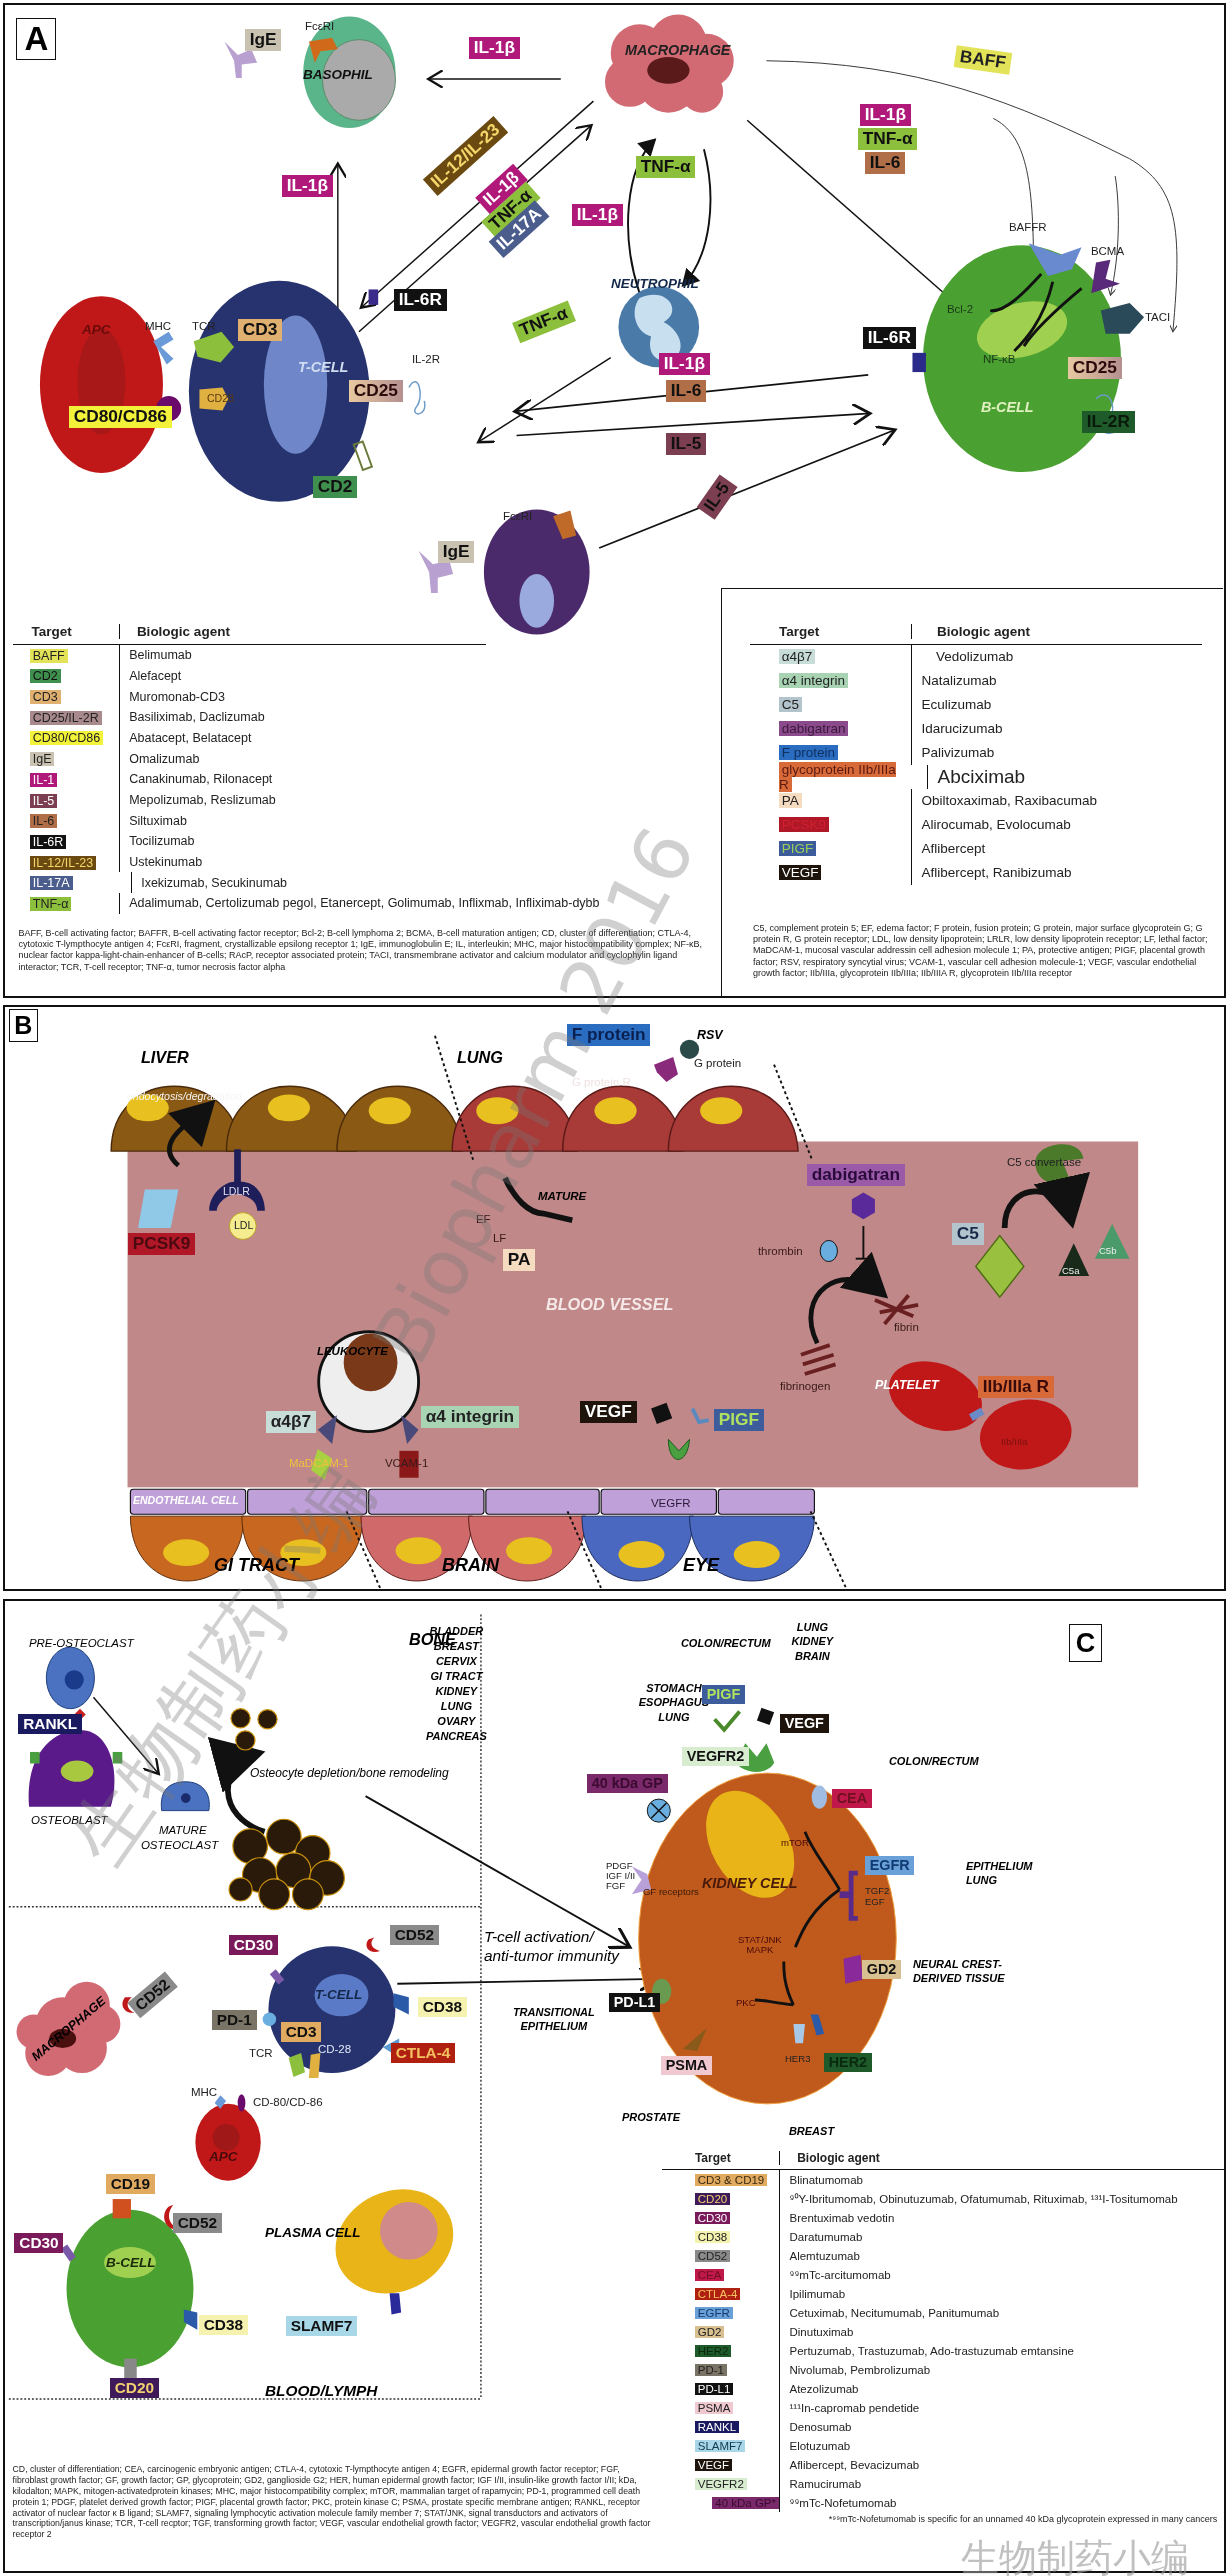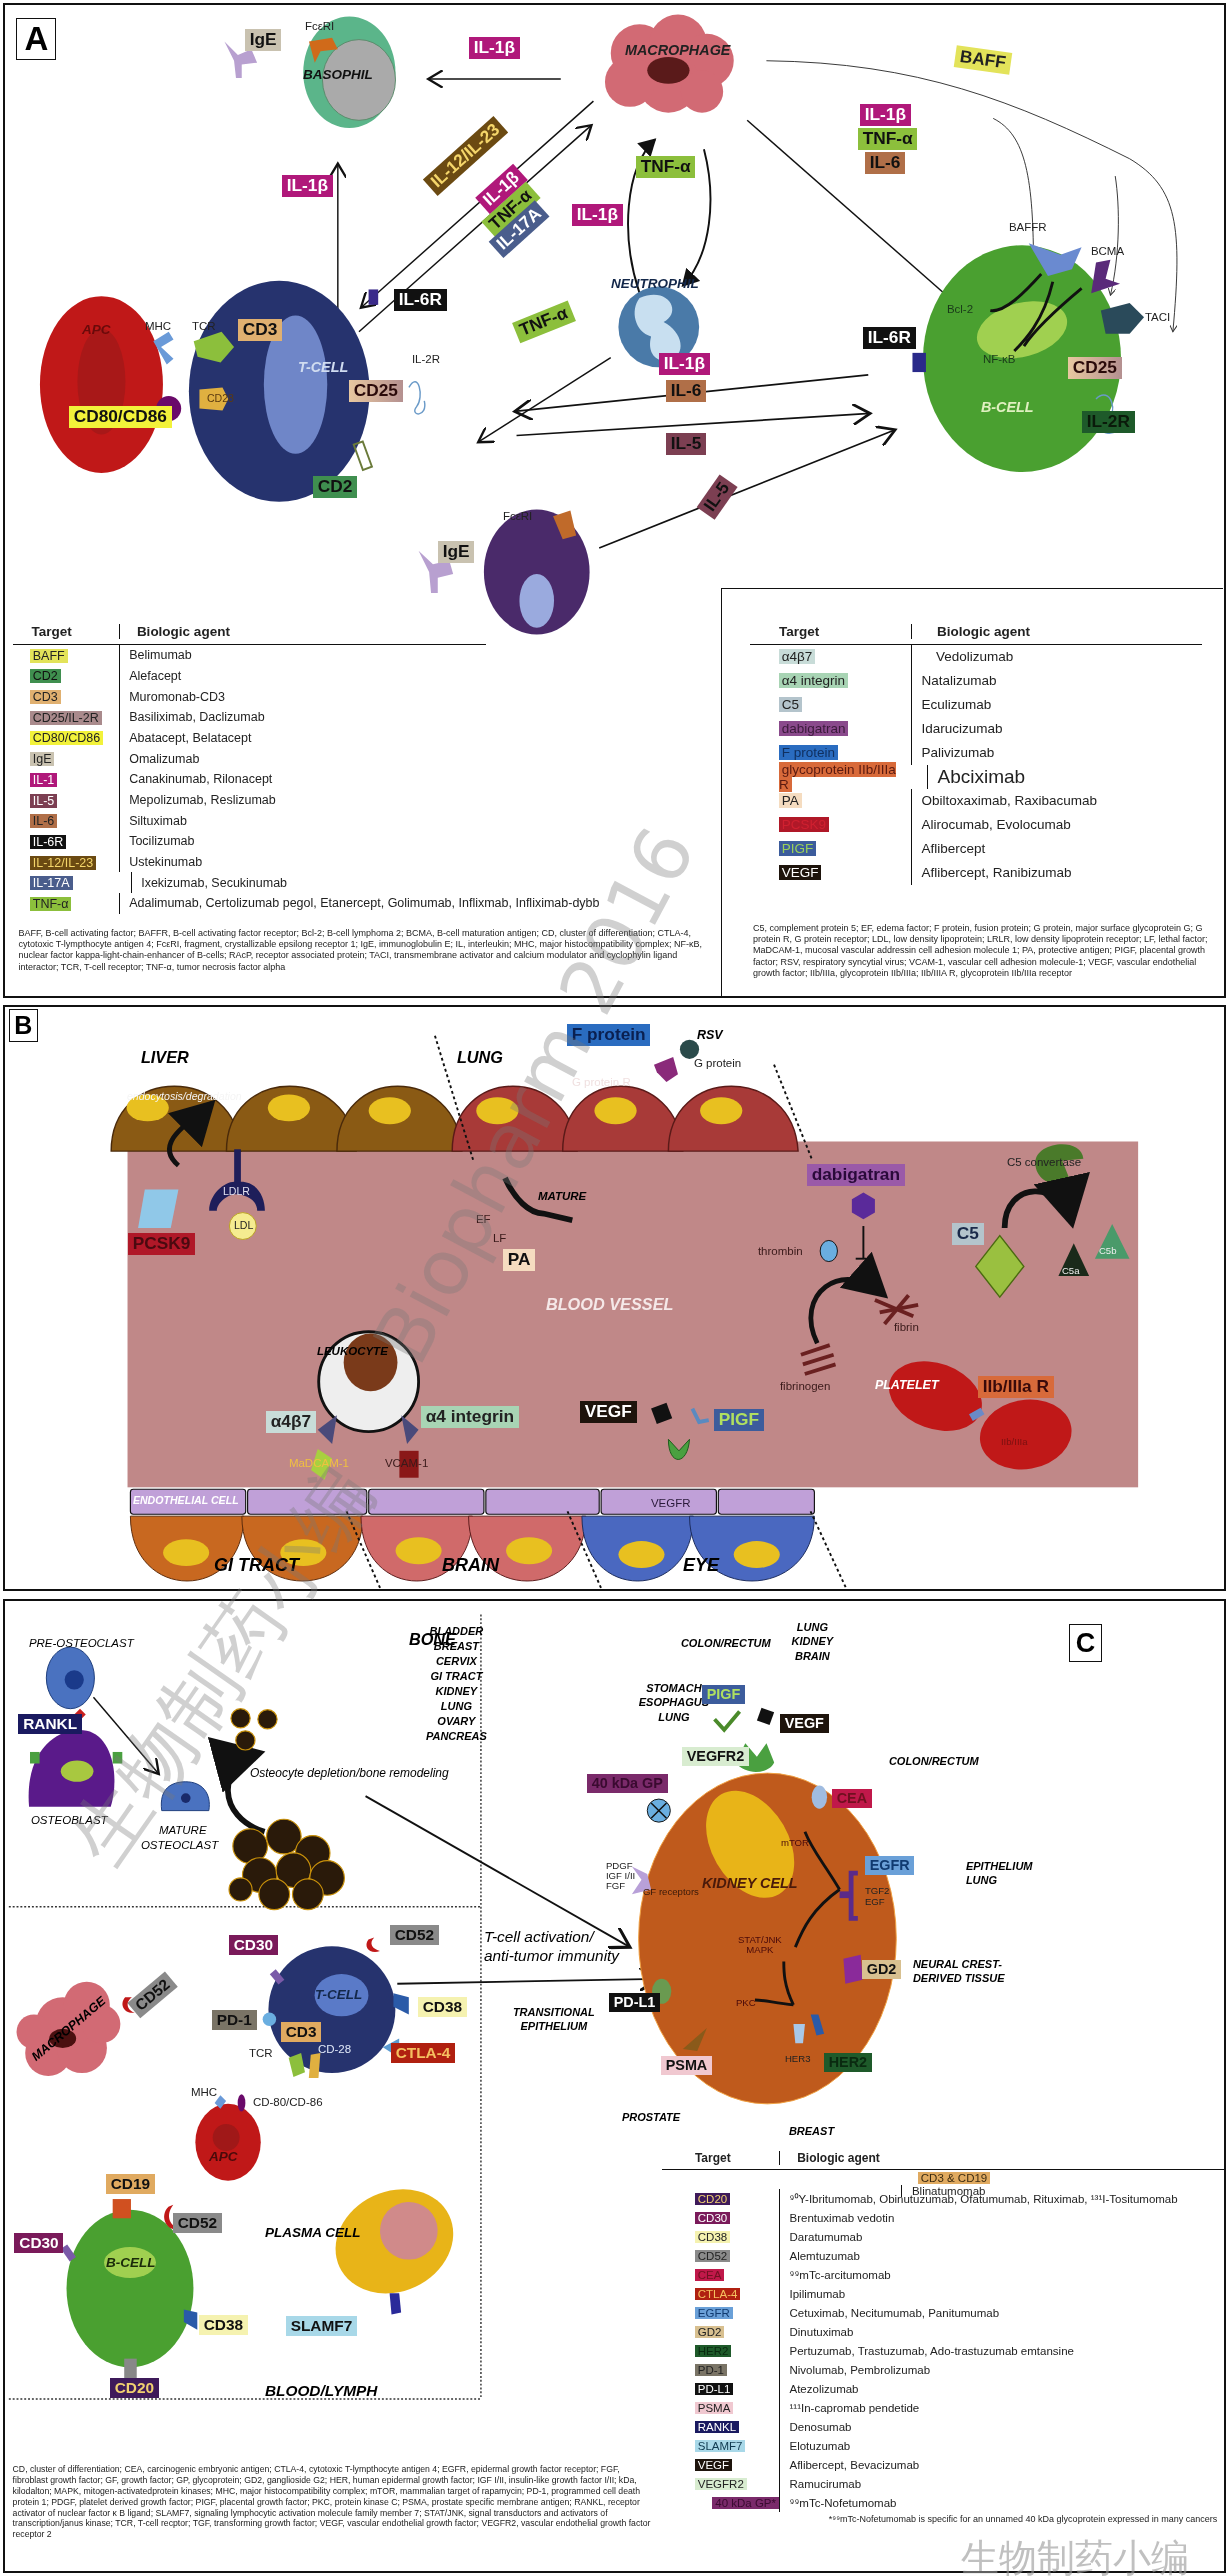--- a/index.html
+++ b/index.html
@@ -581,21 +581,21 @@
     <div class="small" style="left:780px;top:452px;font-size:9.6px;">HER3</div>
     <div class="tag" style="left:819px;top:452px;background:#1e5a2a;color:#0a2a10;font-size:14.4px;">HER2</div>
     <div class="ital" style="left:784px;top:524px;font-size:11px;">BREAST</div>
 
     <div class="tbl" style="left:657px;top:546px;width:563px;">
       <div style="display:flex;border-bottom:1.4px solid #111;height:23px;align-items:center;">
         <div class="hdr" style="width:117px;padding-left:33px;font-size:12px;">Target</div>
         <div class="hdr" style="padding-left:17.3px;border-left:1.9px solid #111;font-size:12px;">Biologic agent</div>
       </div>
       <div id="tblC">
-          <div class="row" style="height: 19px; flex-direction: column;">
+          <div class="row" style="height: 19px;">
             <div style="width: 117px; flex-shrink: 0; padding-left: 33px;"><span style="background: rgb(224, 170, 96); color: rgb(58, 42, 16); padding: 0px 2.9px; font-size: 11.5px;">CD3 &amp; CD19</span></div>
             <div class="acell" style="border-left: 1.9px solid rgb(17, 17, 17); height: 100%; display: flex; align-items: center; white-space: nowrap; font-size: 11.5px;">Blinatumomab</div>
           </div>
           <div class="row" style="height: 19px;">
             <div style="width: 117px; flex-shrink: 0; padding-left: 33px;"><span style="background: rgb(62, 26, 90); color: rgb(240, 208, 112); padding: 0px 2.9px; font-size: 11.5px;">CD20</span></div>
             <div class="acell" style="border-left: 1.9px solid rgb(17, 17, 17); height: 100%; display: flex; align-items: center; white-space: nowrap; font-size: 11.5px;">⁹⁰Y-Ibritumomab, Obinutuzumab, Ofatumumab, Rituximab, ¹³¹I-Tositumomab</div>
           </div>
           <div class="row" style="height: 19px;">
             <div style="width: 117px; flex-shrink: 0; padding-left: 33px;"><span style="background: rgb(122, 26, 90); color: rgb(255, 255, 255); padding: 0px 2.9px; font-size: 11.5px;">CD30</span></div>
             <div class="acell" style="border-left: 1.9px solid rgb(17, 17, 17); height: 100%; display: flex; align-items: center; white-space: nowrap; font-size: 11.5px;">Brentuximab vedotin</div>

